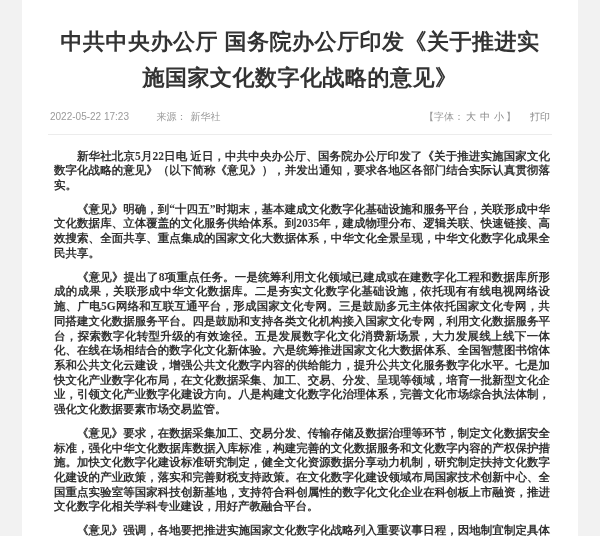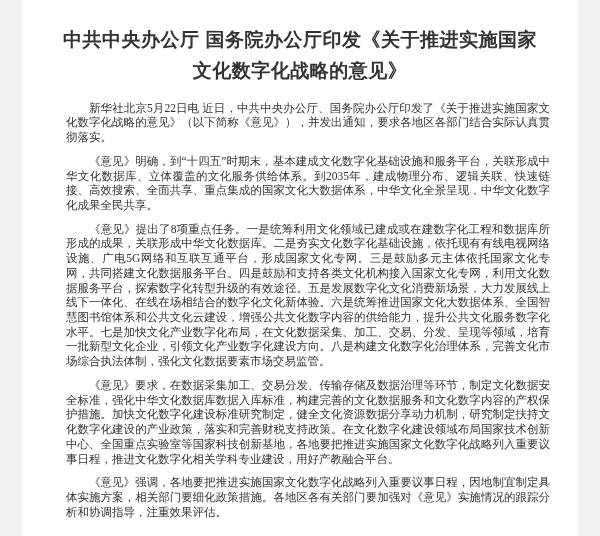--- a/index.html
+++ b/index.html
@@ -19,21 +19,21 @@
     width: 556px;
     margin: 0 auto;
     background: #ffffff;
     box-sizing: border-box;
     padding: 22px 26px 18px 26px;
     min-height: 520px;
   }
   .title {
     margin: 0;
     padding: 2px 8px 0 8px;
-    font-size: 19px;
+    font-size: 22px;
     font-weight: 700;
     color: #333333;
     text-align: center;
     line-height: 1.65;
     letter-spacing: 0.5px;
     font-family: "Liberation Sans", "DejaVu Sans", sans-serif;
   }
   .meta {
     margin-top: 13px;
     padding: 0 2px 10px 2px;
@@ -56,36 +56,50 @@
   .body {
     margin-top: 14px;
     padding: 0 2px;
     font-size: 11.5px;
     line-height: 1.28;
     color: #333333;
     text-align: justify;
     font-family: "Liberation Serif", "DejaVu Serif", serif;
   }
   .body p {
-    margin: 0 0 9px 16px;
+    margin: 0 0 9px 4px;
     text-indent: 2em;
+    font-weight: bold;
   }
   .body p:last-child { margin-bottom: 0; }
 </style>
 </head>
 <body>
 
 <div class="page">
   <div class="card">
 
     <h1 class="title">中共中央办公厅 国务院办公厅印发《关于推进实施国家文化数字化战略的意见》</h1>
 
+    <div class="meta">
+      <div class="meta-left">
+        <span>2022-05-22 17:23</span>
+        <span class="gap"></span>
+        <span>来源：</span><span>新华社</span>
+      </div>
+      <div class="meta-right">
+        <span class="fontctl">
+          <span>【字体：</span><a>大</a><a>中</a><a>小</a><span>】</span>
+        </span>
+        <a class="print">打印</a>
+      </div>
+    </div>
 
     <div class="body">
       <p>新华社北京5月22日电 近日，中共中央办公厅、国务院办公厅印发了《关于推进实施国家文化数字化战略的意见》（以下简称《意见》），并发出通知，要求各地区各部门结合实际认真贯彻落实。</p>
       <p>《意见》明确，到“十四五”时期末，基本建成文化数字化基础设施和服务平台，关联形成中华文化数据库、立体覆盖的文化服务供给体系。到2035年，建成物理分布、逻辑关联、快速链接、高效搜索、全面共享、重点集成的国家文化大数据体系，中华文化全景呈现，中华文化数字化成果全民共享。</p>
       <p>《意见》提出了8项重点任务。一是统筹利用文化领域已建成或在建数字化工程和数据库所形成的成果，关联形成中华文化数据库。二是夯实文化数字化基础设施，依托现有有线电视网络设施、广电5G网络和互联互通平台，形成国家文化专网。三是鼓励多元主体依托国家文化专网，共同搭建文化数据服务平台。四是鼓励和支持各类文化机构接入国家文化专网，利用文化数据服务平台，探索数字化转型升级的有效途径。五是发展数字化文化消费新场景，大力发展线上线下一体化、在线在场相结合的数字化文化新体验。六是统筹推进国家文化大数据体系、全国智慧图书馆体系和公共文化云建设，增强公共文化数字内容的供给能力，提升公共文化服务数字化水平。七是加快文化产业数字化布局，在文化数据采集、加工、交易、分发、呈现等领域，培育一批新型文化企业，引领文化产业数字化建设方向。八是构建文化数字化治理体系，完善文化市场综合执法体制，强化文化数据要素市场交易监管。</p>
-      <p>《意见》要求，在数据采集加工、交易分发、传输存储及数据治理等环节，制定文化数据安全标准，强化中华文化数据库数据入库标准，构建完善的文化数据服务和文化数字内容的产权保护措施。加快文化数字化建设标准研究制定，健全文化资源数据分享动力机制，研究制定扶持文化数字化建设的产业政策，落实和完善财税支持政策。在文化数字化建设领域布局国家技术创新中心、全国重点实验室等国家科技创新基地，各地要把推进实施国家文化数字化战略列入重要议事日程，推进文化数字化相关学科专业建设，用好产教融合平台。</p>
+      <p>《意见》要求，在数据采集加工、交易分发、传输存储及数据治理等环节，制定文化数据安全标准，强化中华文化数据库数据入库标准，构建完善的文化数据服务和文化数字内容的产权保护措施。加快文化数字化建设标准研究制定，健全文化资源数据分享动力机制，研究制定扶持文化数字化建设的产业政策，落实和完善财税支持政策。在文化数字化建设领域布局国家技术创新中心、全国重点实验室等国家科技创新基地，支持符合科创属性的数字化文化企业在科创板上市融资，推进文化数字化相关学科专业建设，用好产教融合平台。</p>
       <p>《意见》强调，各地要把推进实施国家文化数字化战略列入重要议事日程，因地制宜制定具体实施方案，相关部门要细化政策措施。各地区各有关部门要加强对《意见》实施情况的跟踪分析和协调指导，注重效果评估。</p>
     </div>
 
   </div>
 </div>
 
 </body></html>

